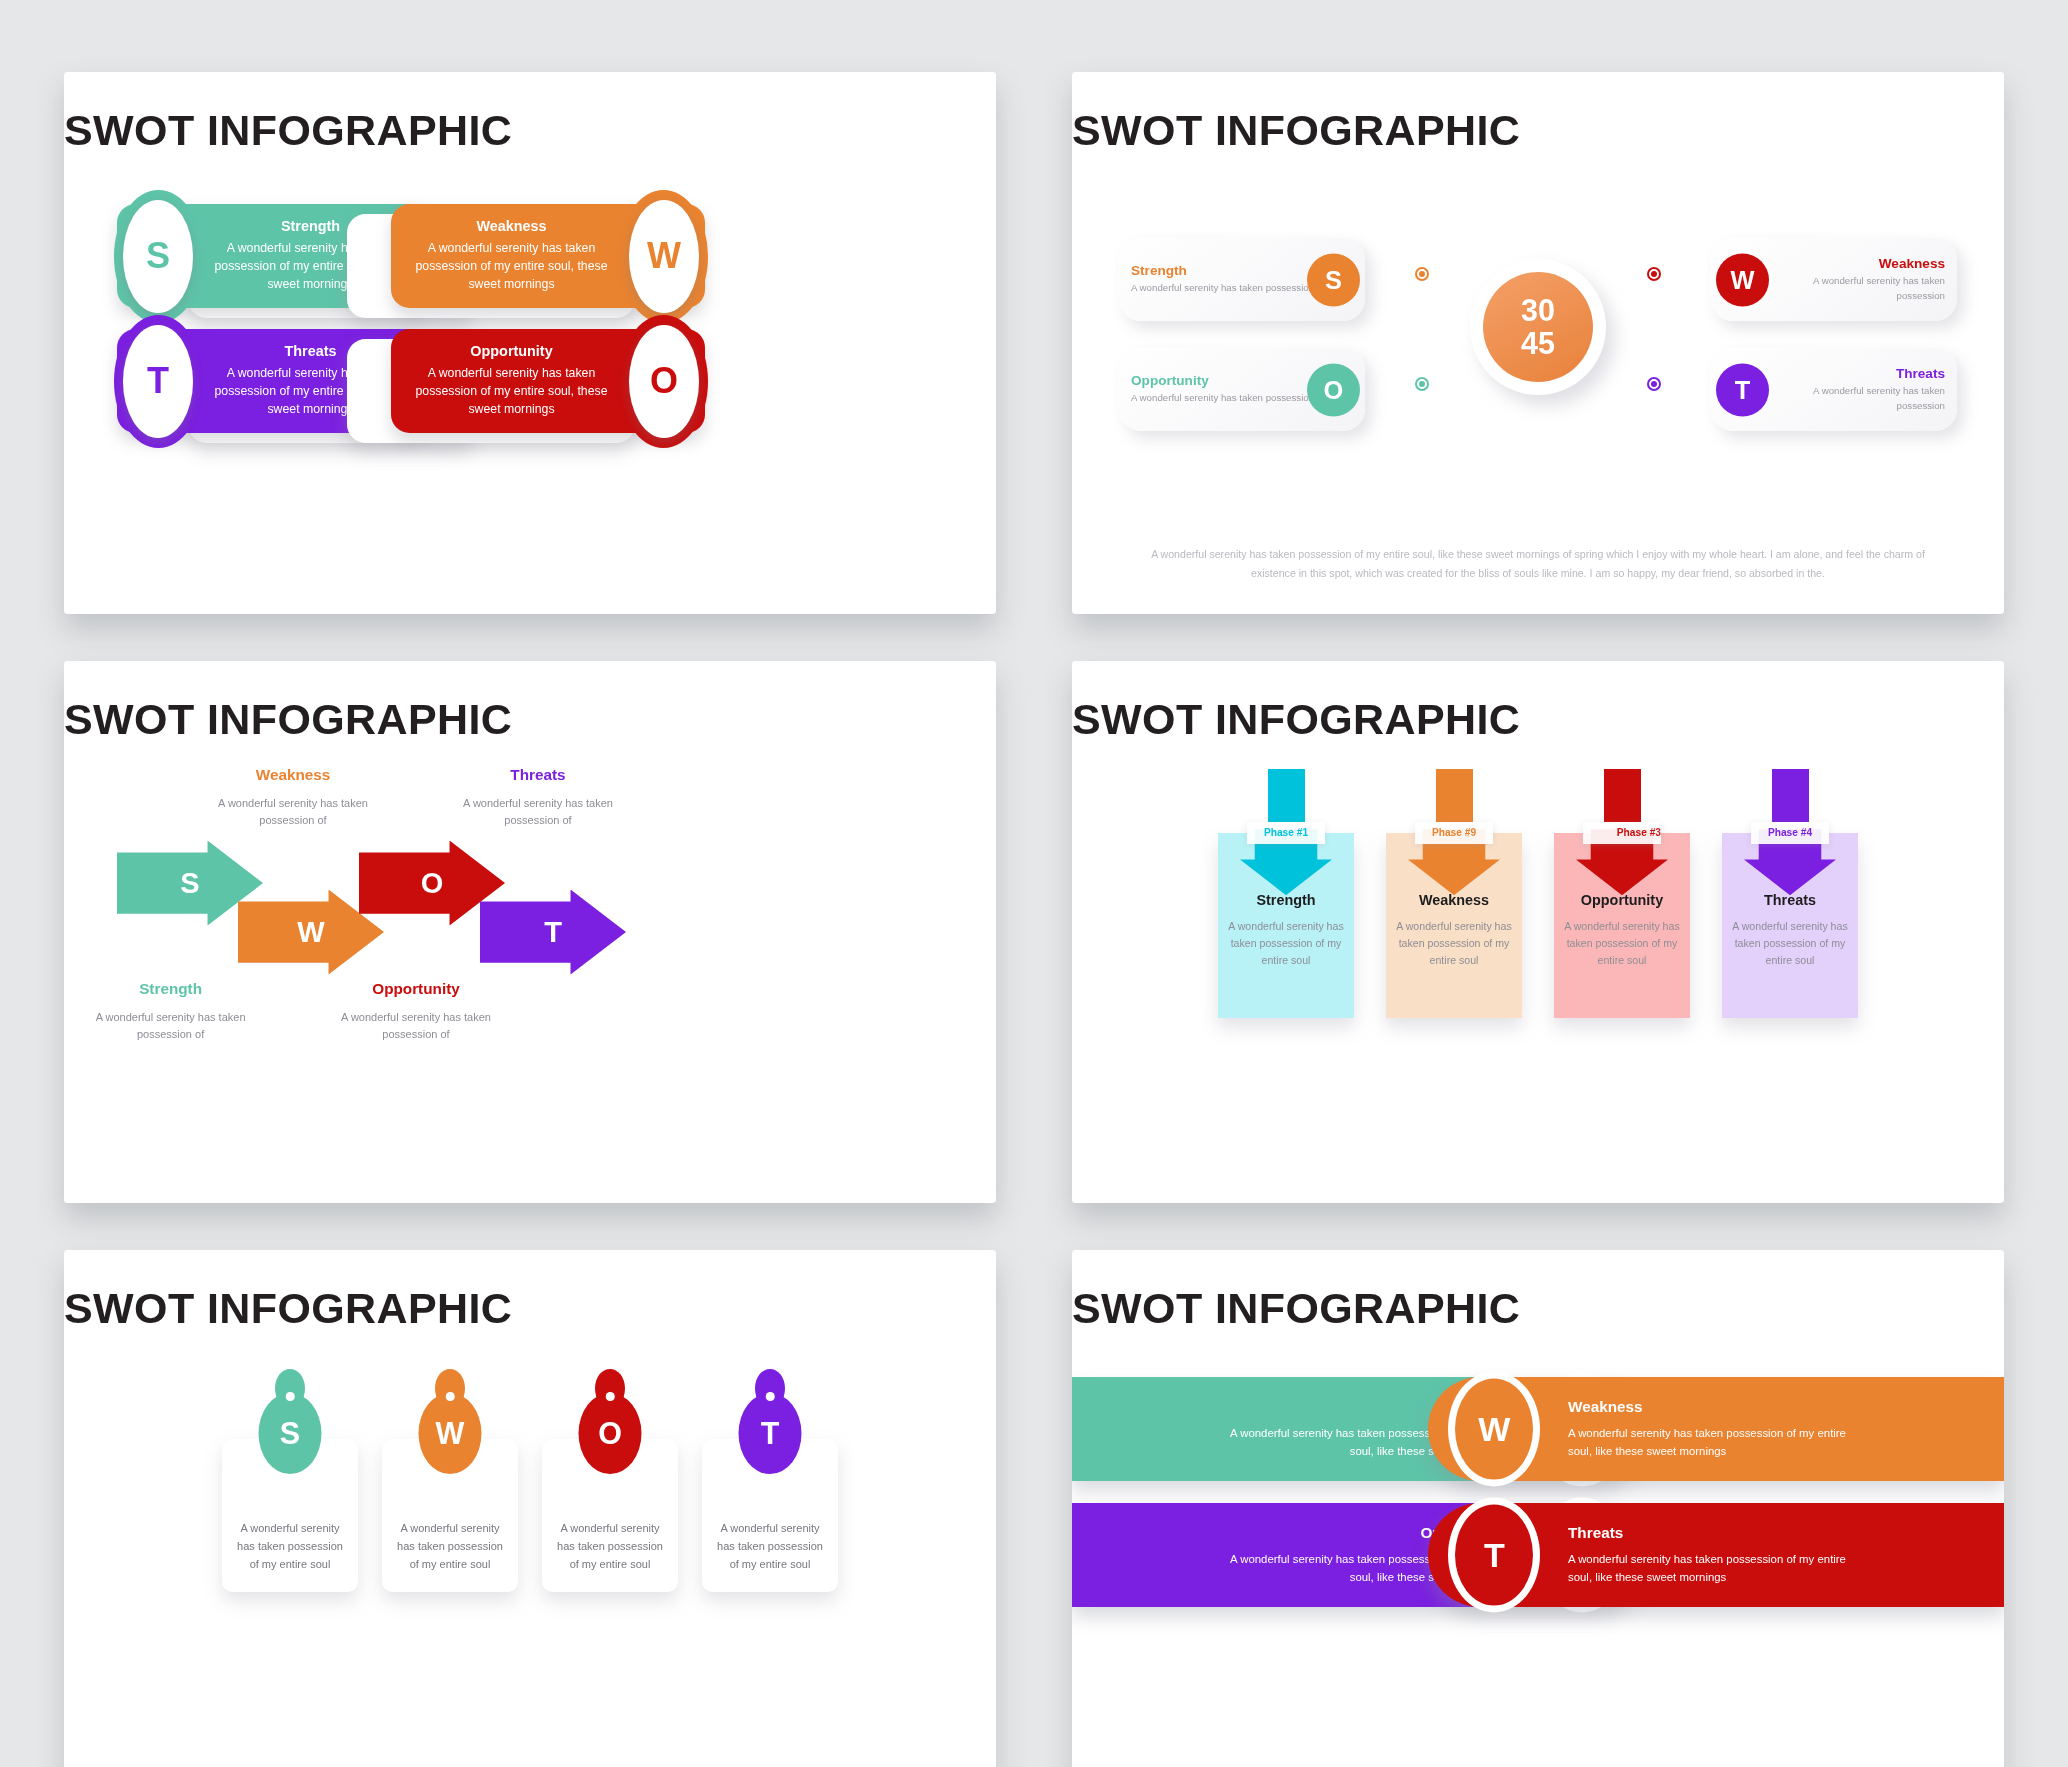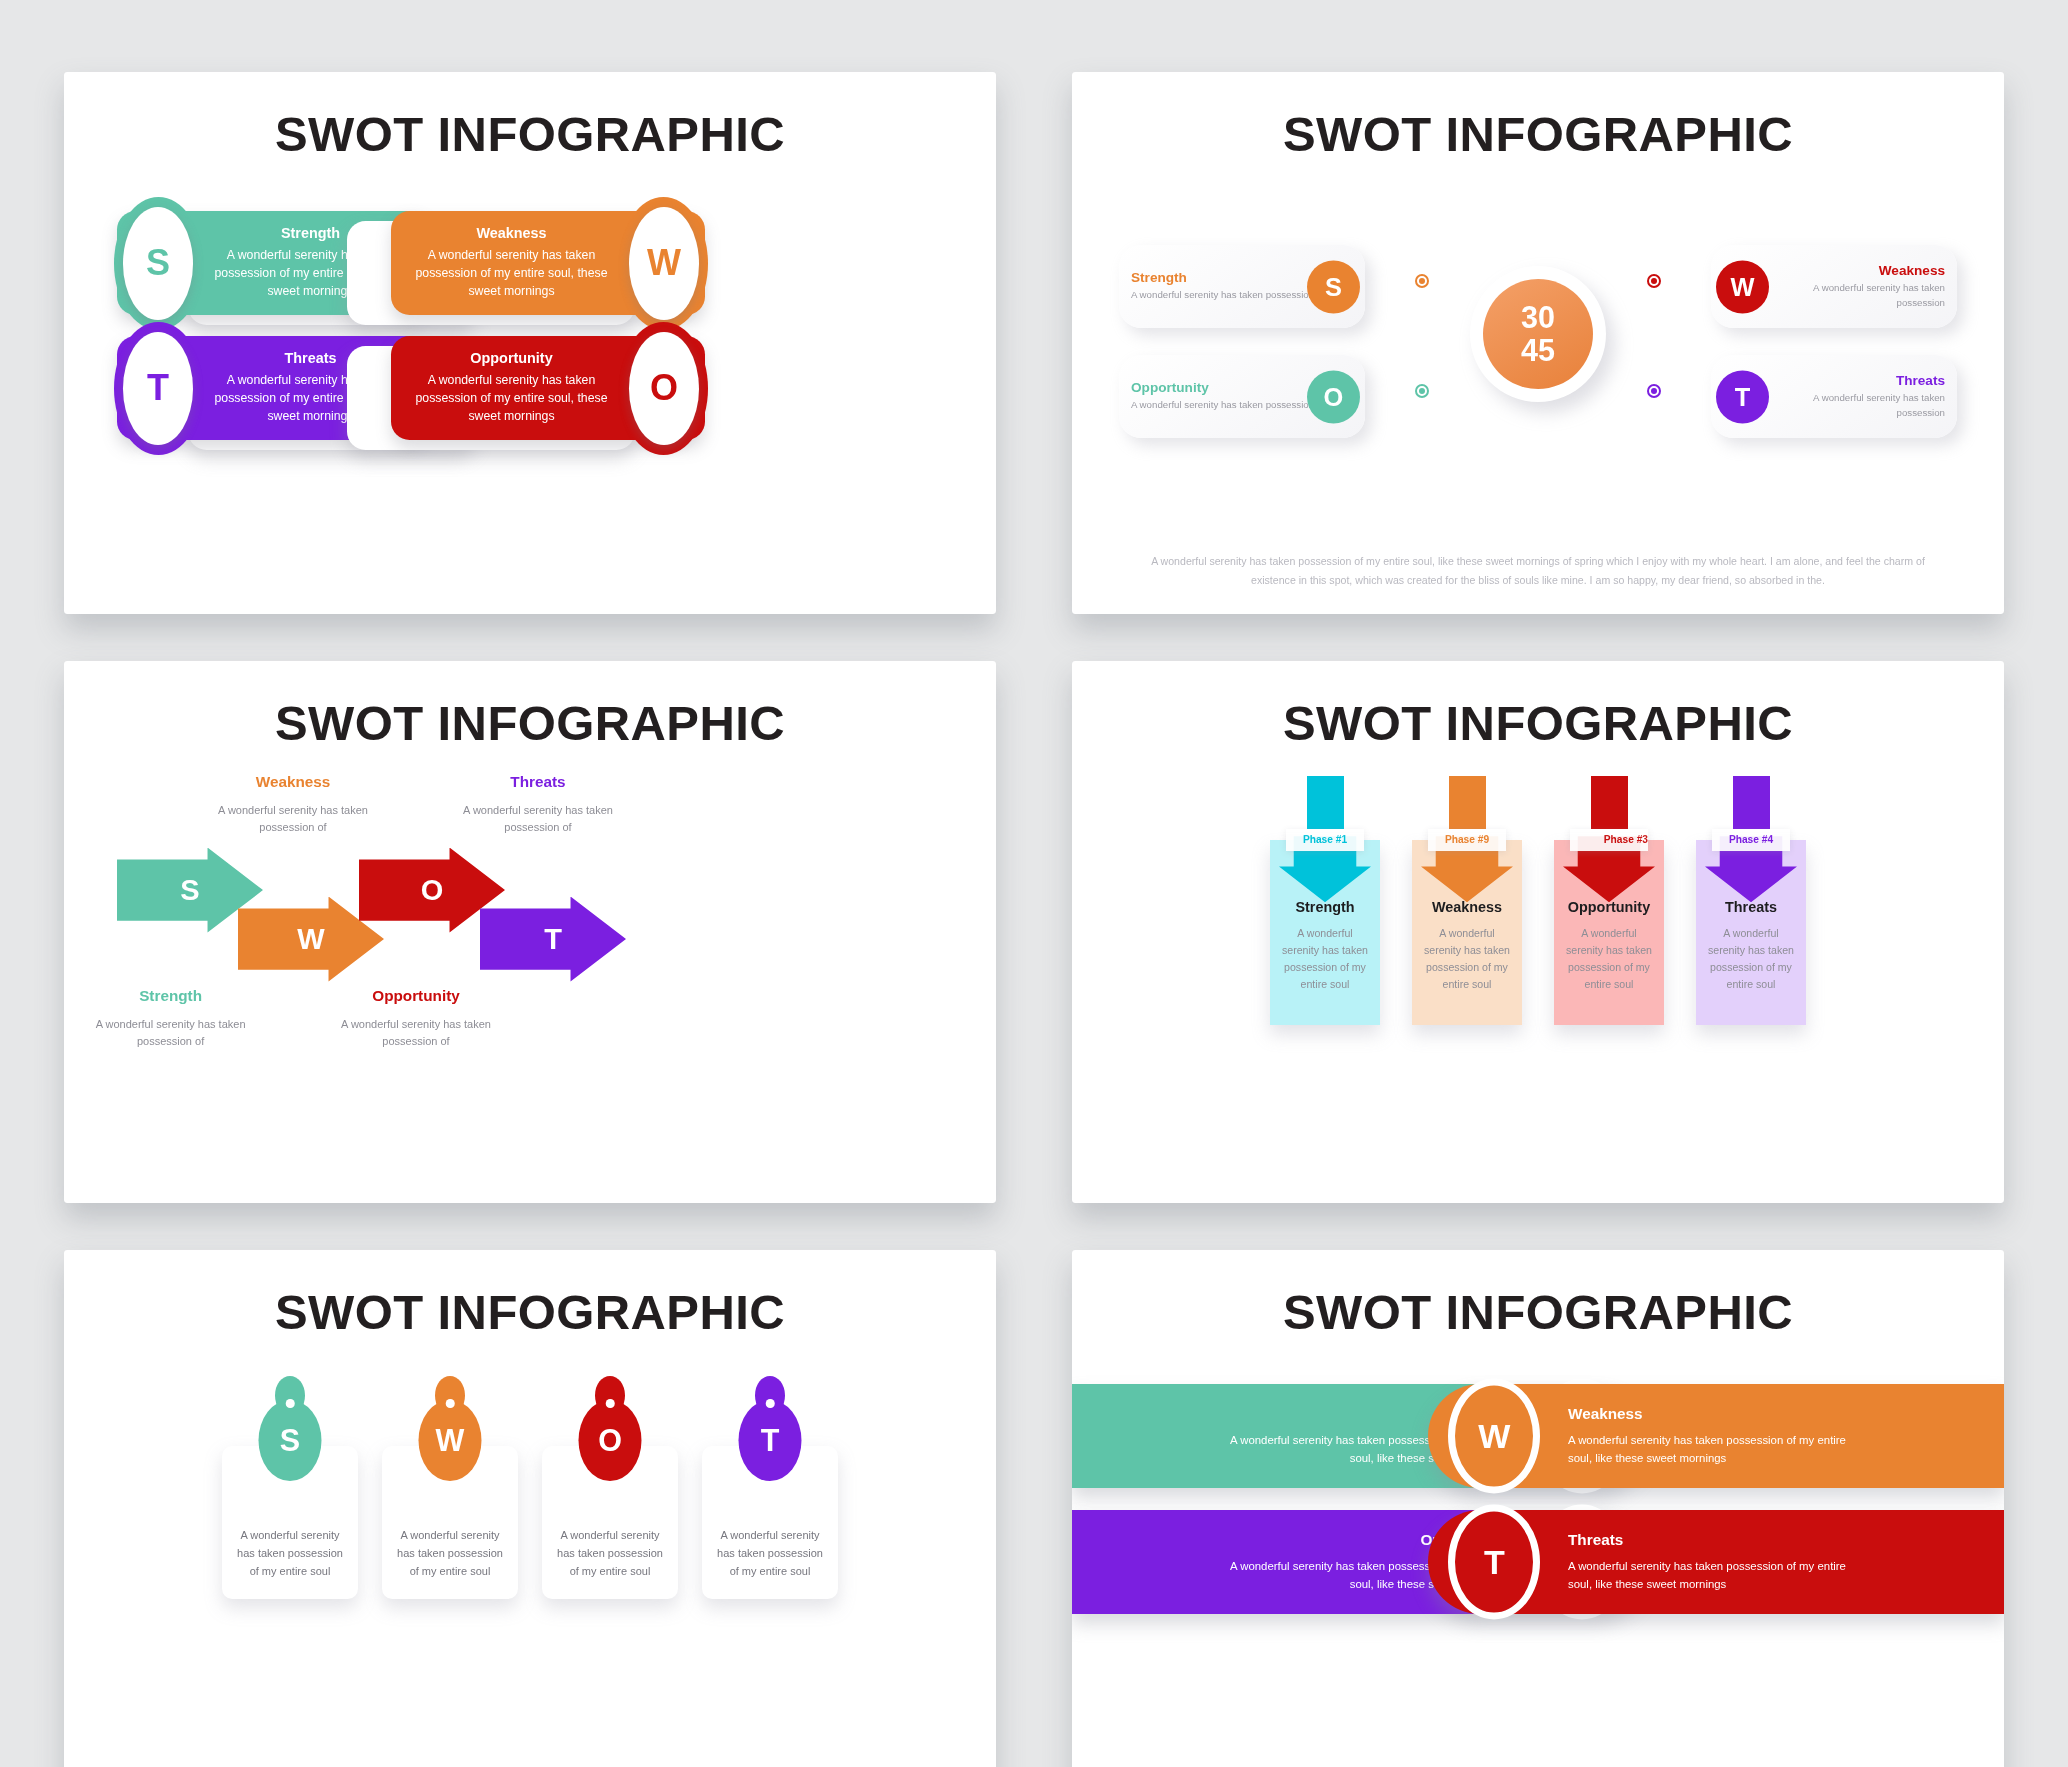--- a/index.html
+++ b/index.html
@@ -20,22 +20,21 @@
     row-gap: 47px;
   }
   .slide {
     position: relative;
     background: #ffffff;
     border-radius: 3.4px;
     box-shadow: 0 15.3px 29px rgba(110,115,125,0.30);
     overflow: hidden;
   }
   .title {
-    text-align: center;
-    font-size: 49px;
+    font-size: 43px;
     font-weight: bold;
     color: #231f20;
     letter-spacing: 0.4px;
     margin-top: 34px;
     font-family: "Liberation Sans", sans-serif;
   }
 
   
   .s1-wrap { position: relative; margin-top: 49px; height: 280px; }
   .s1-card {
@@ -127,21 +126,21 @@
     color: #fff; font-size: 29px; font-weight: bold;
     clip-path: polygon(0 14%, 62% 14%, 62% 0, 100% 50%, 62% 100%, 62% 86%, 0 86%);
     border-radius: 12px 0 0 12px;
   }
   .s3-lab { position: absolute; width: 186px; text-align: center; }
   .s3-lab h4 { font-size: 15.3px; font-weight: bold; margin-bottom: 11px; }
   .s3-lab p { font-size: 11px; color:#8d8d95; line-height: 1.55; }
 
   
   .s4-wrap { position: relative; height: 339px; margin-top: 25.4px; display: flex; justify-content: center; gap: 32px; }
-  .s4-col { position: relative; width: 110px; }
+  .s4-col { position: relative; width: 136px; }
   .s4-stem { width: 37px; height: 53px; margin: 0 auto; }
   .s4-tag {
     position: relative; z-index: 3;
     width: 78px; margin: 0 auto;
     background: #fff; opacity: 0.93;
     text-align: center; font-size: 10.2px; font-weight: bold;
     padding: 5.1px 0;
     box-shadow: 0 1.7px 6.8px rgba(160,160,170,0.25);
   }
   .s4-box {

